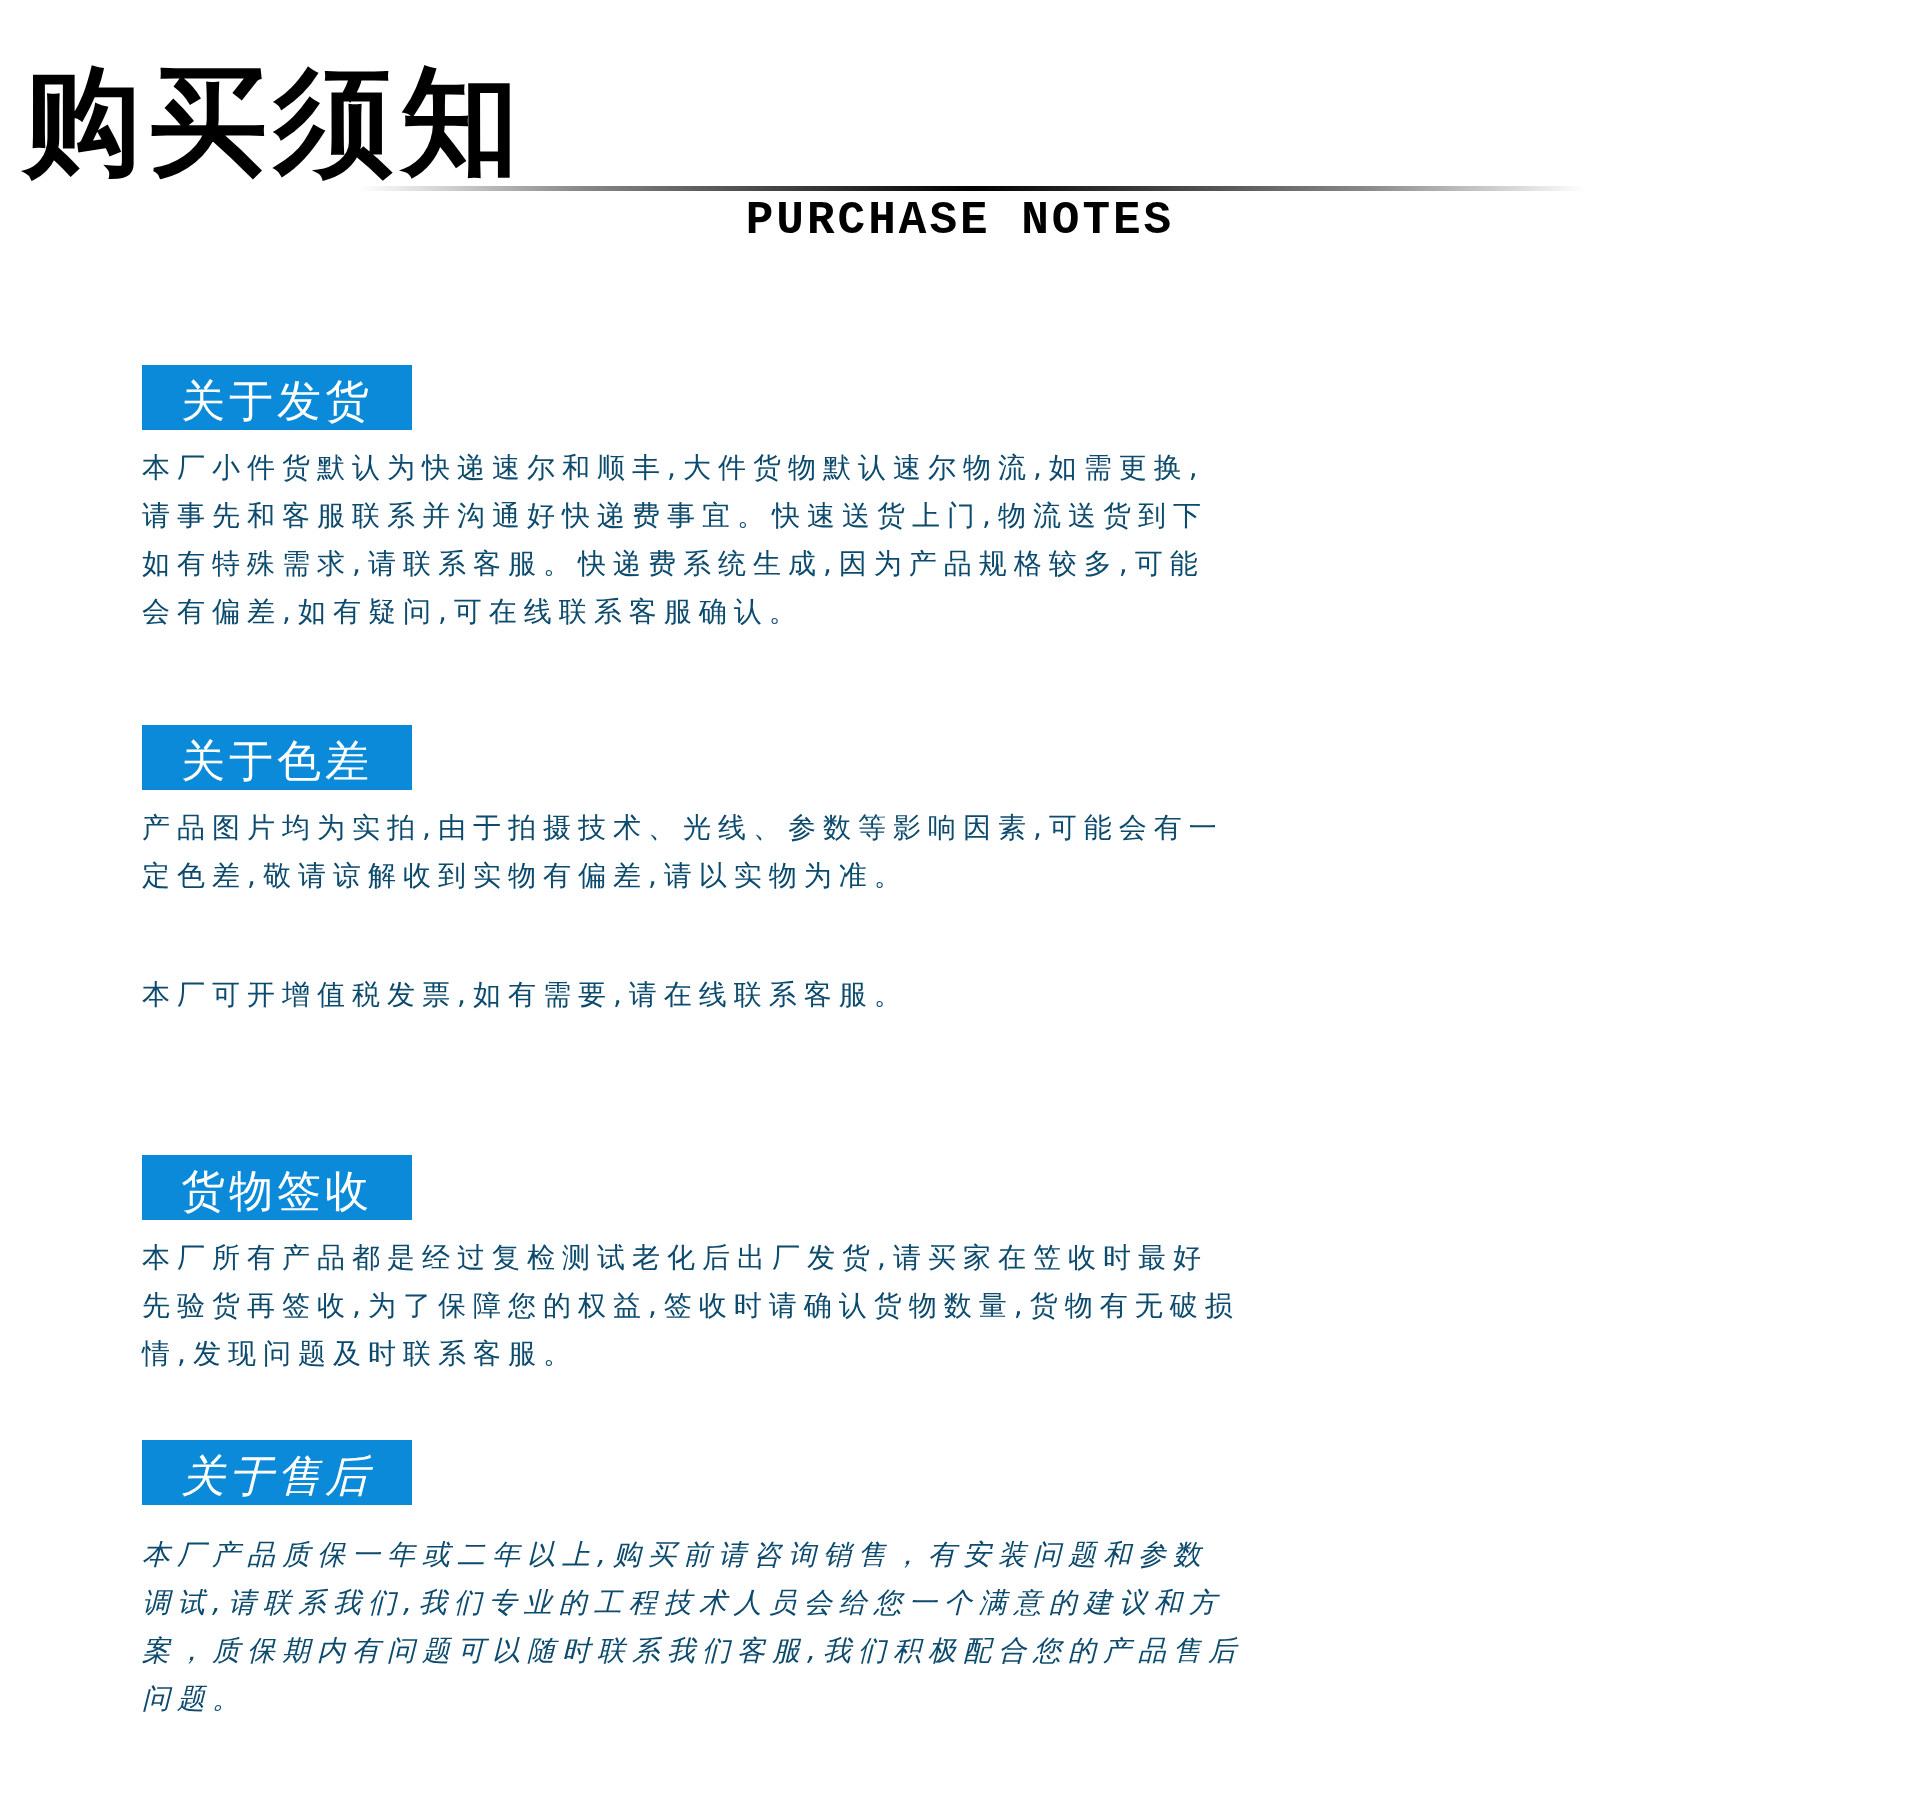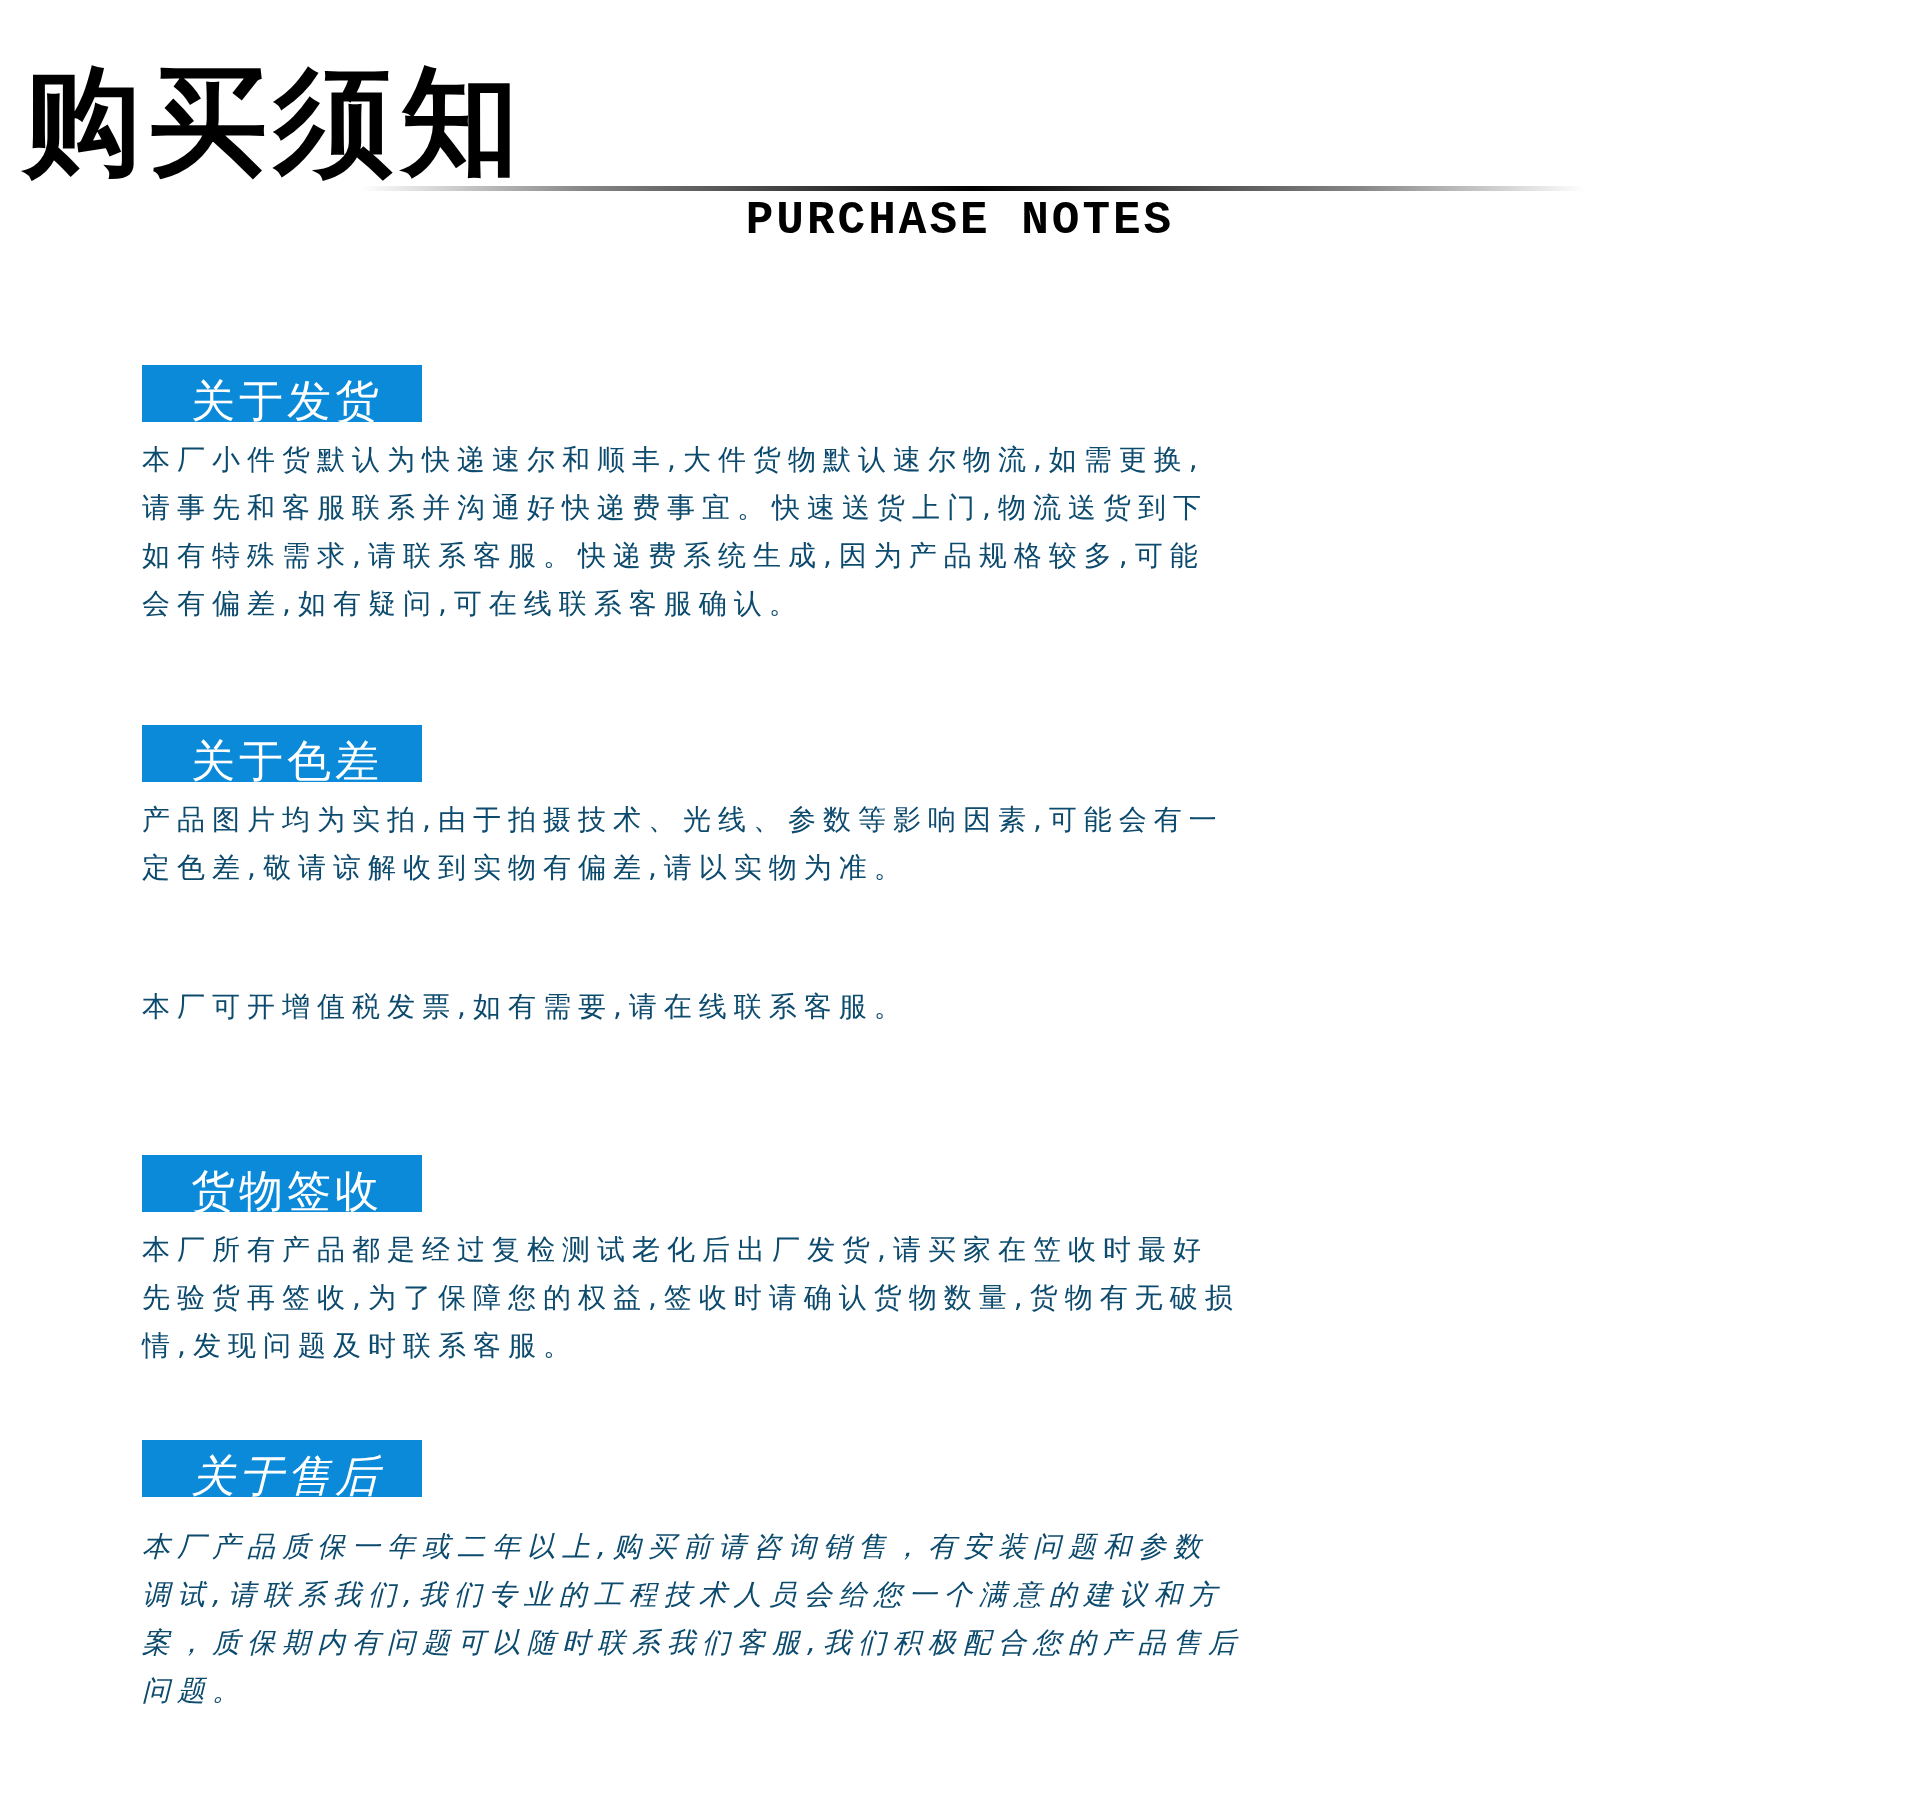--- a/index.html
+++ b/index.html
@@ -57,28 +57,27 @@
     color: #000;
   }
   .section {
     position: absolute;
     left: 142px;
     width: 1680px;
   }
   .label-box {
     display: inline-block;
     width: 270px;
-    height: 57px;
+    height: 65px;
     background: #0a8ad8;
     color: #ffffff;
     font-size: 44px;
     line-height: 72px;
     text-align: center;
     letter-spacing: 4px;
-    padding-left: 10px;
   }
   .body-text {
     font-size: 28px;
     line-height: 48px;
     letter-spacing: 7px;
     color: #0c4a6e;
     margin-top: 14px;
     white-space: normal;
     word-break: break-all;
   }
@@ -108,21 +107,21 @@
 
 <div class="section" style="top:725px;">
   <div class="label-box">关于色差</div>
   <div class="body-text">
     <span class="line">产品图片均为实拍,由于拍摄技术、光线、参数等影响因素,可能会有一</span>
     <span class="line">定色差,敬请谅解收到实物有偏差,请以实物为准。</span>
   </div>
 </div>
 
 <div class="section" style="top:955px;">
-  <div class="body-text" style="margin-top:28px;">
+  <div class="body-text" style="margin-top:16px;">
     <span class="line">本厂可开增值税发票,如有需要,请在线联系客服。</span>
   </div>
 </div>
 
 <div class="section" style="top:1155px;">
   <div class="label-box">货物签收</div>
   <div class="body-text">
     <span class="line">本厂所有产品都是经过复检测试老化后出厂发货,请买家在笠收时最好</span>
     <span class="line">先验货再签收,为了保障您的权益,签收时请确认货物数量,货物有无破损</span>
     <span class="line">情,发现问题及时联系客服。</span>

